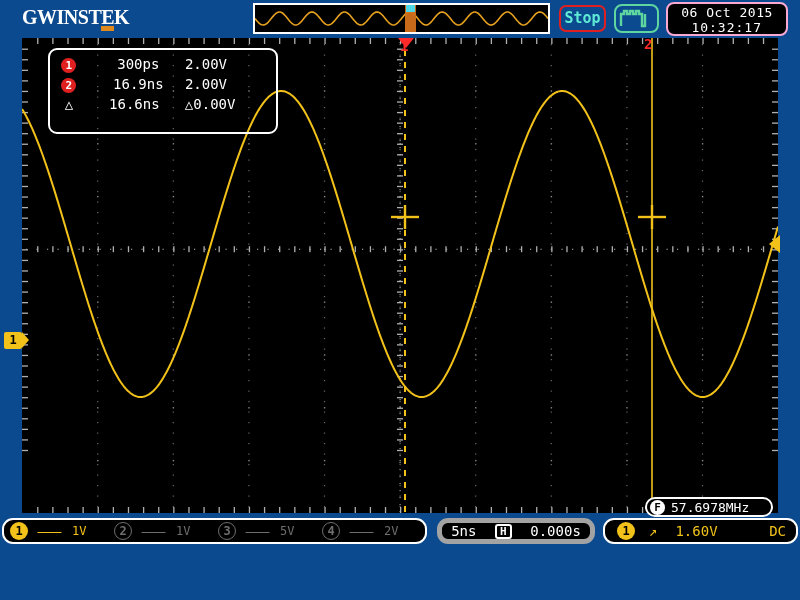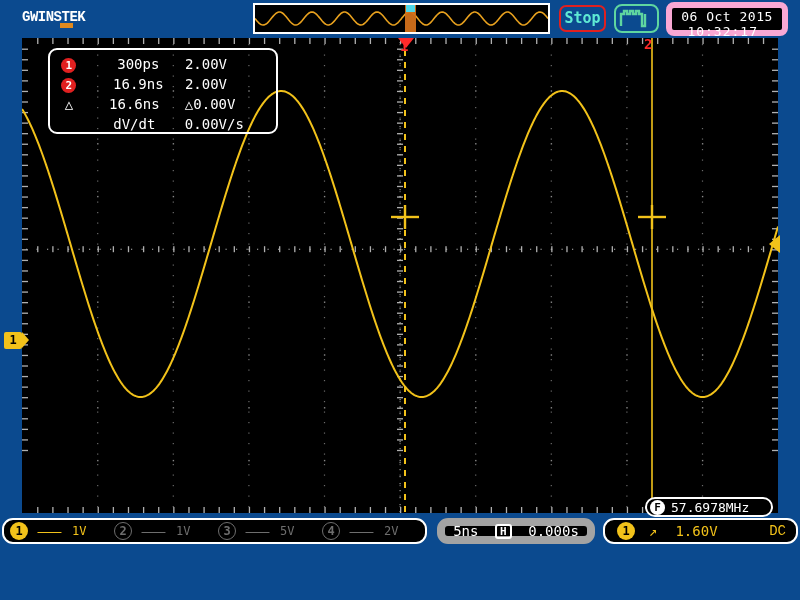--- a/index.html
+++ b/index.html
@@ -18,22 +18,22 @@
 
   
   #topbar {
     position: absolute; left: 0; top: 0;
     width: 800px; height: 38px;
     background: #0b4a8f;
   }
   #logo {
     position: absolute; left: 22px; top: 4px;
     color: #ffffff;
-    font-family: Liberation Mono, monospace;
-    font-size: 14px; font-weight: bold;
+    font-family: Liberation Serif, serif;
+    font-size: 20px; font-weight: bold;
     letter-spacing: -0.5px;
     line-height: 26px;
   }
   #logo .bar {
     display: inline-block;
     width: 13px; height: 5px;
     background: #e08a1e;
     position: relative;
     top: 7px; left: -33px;
     margin-right: -13px;
@@ -61,21 +61,21 @@
     position: absolute; left: 614px; top: 4px;
     width: 45px; height: 29px;
     border: 2px solid #5fd6a0;
     border-radius: 8px;
     background: #0b4a8f;
   }
   #datetime {
     position: absolute; left: 666px; top: 2px;
     width: 122px; height: 34px;
     background: #000000;
-    border: 6px solid #f9a8d4;
+    border: 2px solid #f9a8d4;
     border-radius: 8px;
     color: #ffffff;
     font-size: 13px;
     line-height: 15px;
     padding-top: 1px;
     text-align: center;
     letter-spacing: 0.5px;
   }
   #datetime .t { text-align: right; padding-right: 24px; letter-spacing: 1px;}
 
@@ -210,21 +210,21 @@
   .chnum.off { background: #000000; color: #6e6e6e; border: 1px solid #6e6e6e; line-height:16px;}
   .chcoup { font-size: 13px; margin-right: 11px; letter-spacing: -1px; }
   .chscale { font-size: 12px; }
   .chan.on  .chcoup, .chan.on  .chscale { color: #f2c21a; }
   .chan.off .chcoup, .chan.off .chscale { color: #6e6e6e; }
 
   #timebox {
     position: absolute; left: 437px; top: 0;
     width: 158px; height: 26px;
     background: #000000;
-    border: 8px solid #a3a3a3;
+    border: 5px solid #a3a3a3;
     border-radius: 11px;
     color: #ffffff;
     font-size: 14px;
     display: flex;
     align-items: center;
     justify-content: space-around;
   }
   #timebox .hicon {
     width: 17px; height: 15px;
     border: 2px solid #ffffff;
@@ -245,21 +245,21 @@
     font-size: 14px;
   }
   #trigbox .tnum {
     width: 18px; height: 18px; border-radius: 50%;
     background: #f2c21a; color: #000000;
     font-size: 12px; font-weight: bold;
     line-height: 18px; text-align: center;
     margin: 0 14px 0 12px;
   }
   #trigbox .tslope { margin-right: 18px; }
-  #trigbox .tcoup { margin-left: auto; margin-right: 10px; font-family: Liberation Mono, monospace; }
+  #trigbox .tcoup { margin-left: auto; margin-right: 10px; }
 </style>
 </head>
 <body>
 
 <div id="screen">
 
   <div id="topbar">
 
     <div id="logo">
       <span>GWINSTEK</span>
@@ -1202,25 +1202,20 @@
     <div class="row">
       <span class="lbl"><span class="cbadge">2</span></span>
       <span class="v1">16.9ns</span>
       <span class="v2">2.00V</span>
     </div>
     <div class="row">
       <span class="lbl">△</span>
       <span class="v1" style="padding-left:4px">16.6ns</span>
       <span class="v2">△0.00V</span>
     </div>
-    <div class="row">
-      <span class="lbl"></span>
-      <span class="v1" style="padding-left:4px">dV/dt</span>
-      <span class="v2">0.00V/s</span>
-    </div>
   </div>
 
   <div id="freqbadge">
     <span class="fi">F</span>
     <span>57.6978MHz</span>
   </div>
 
   <div id="statusbar">
 
     <div id="chanbox">

